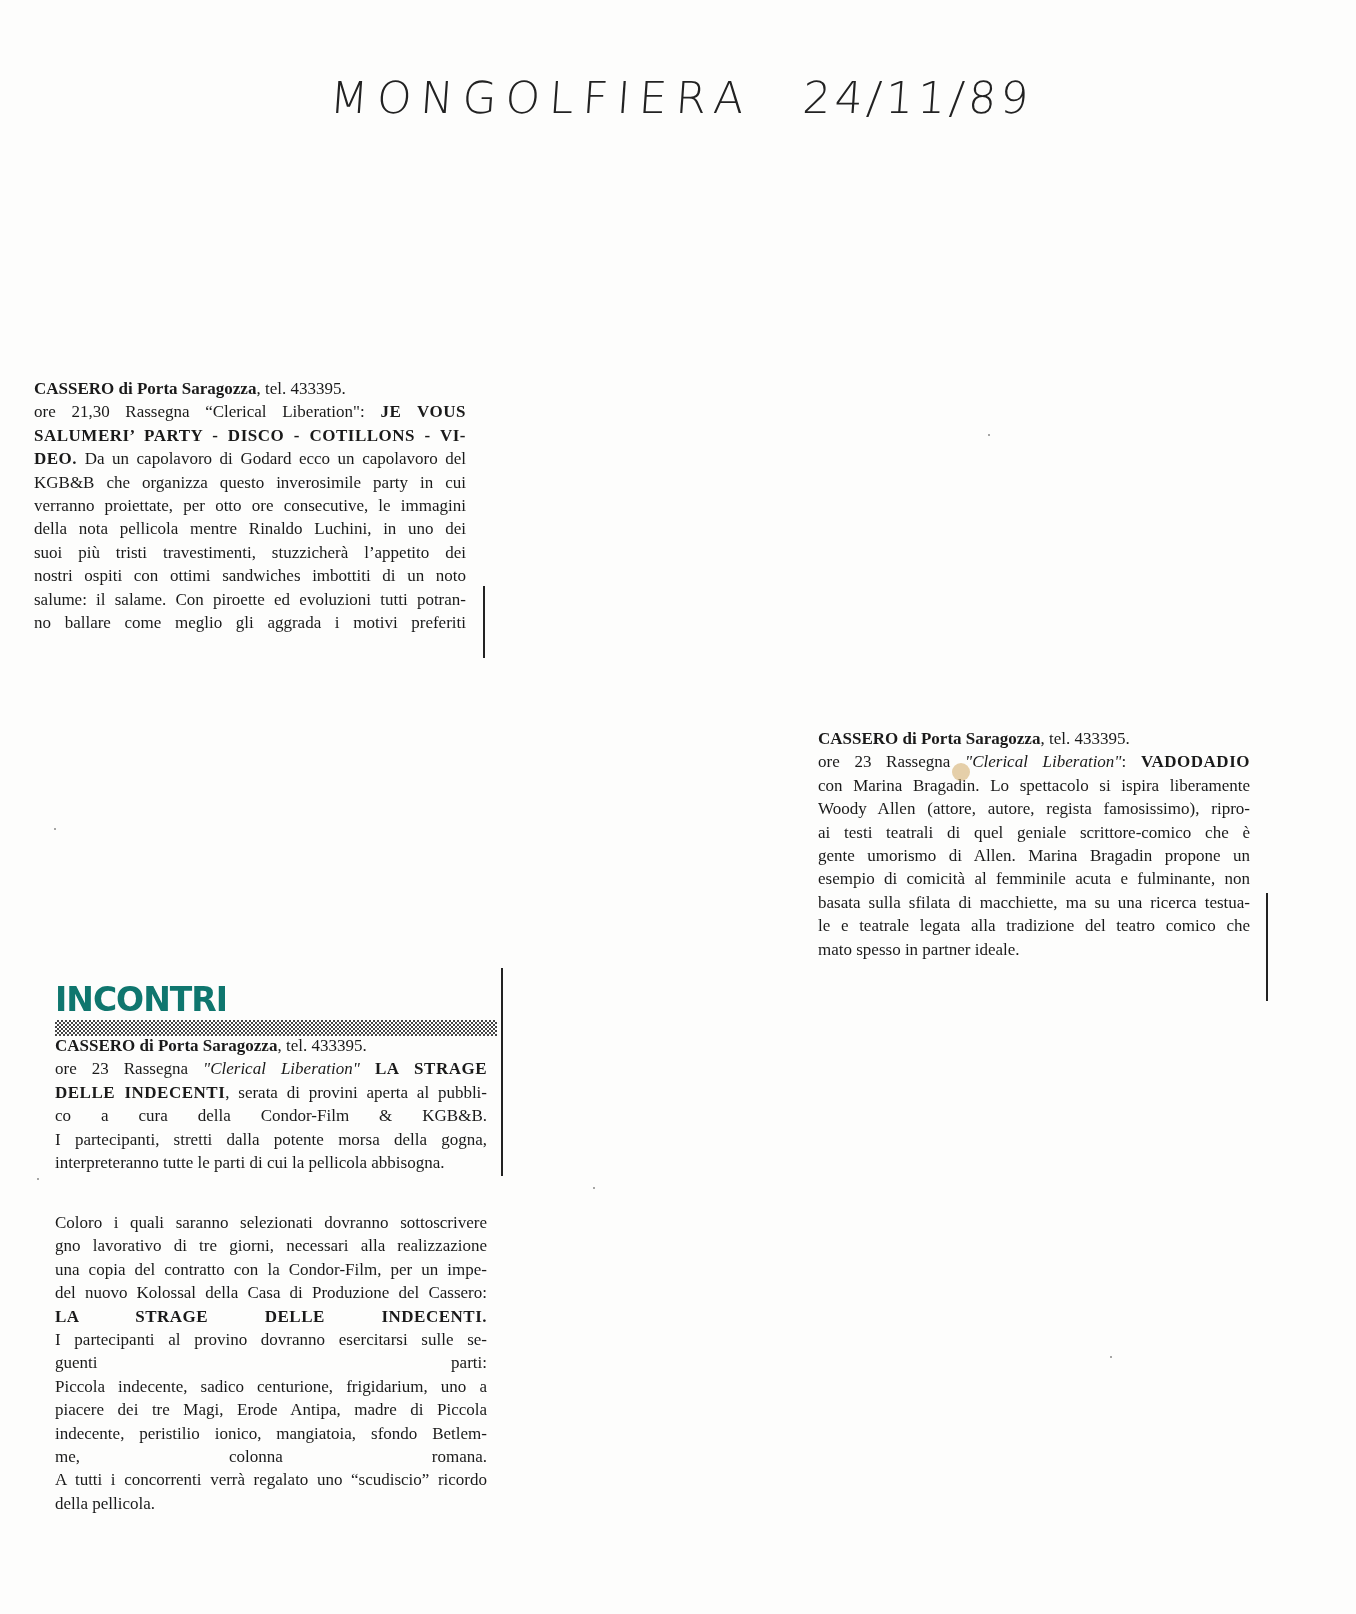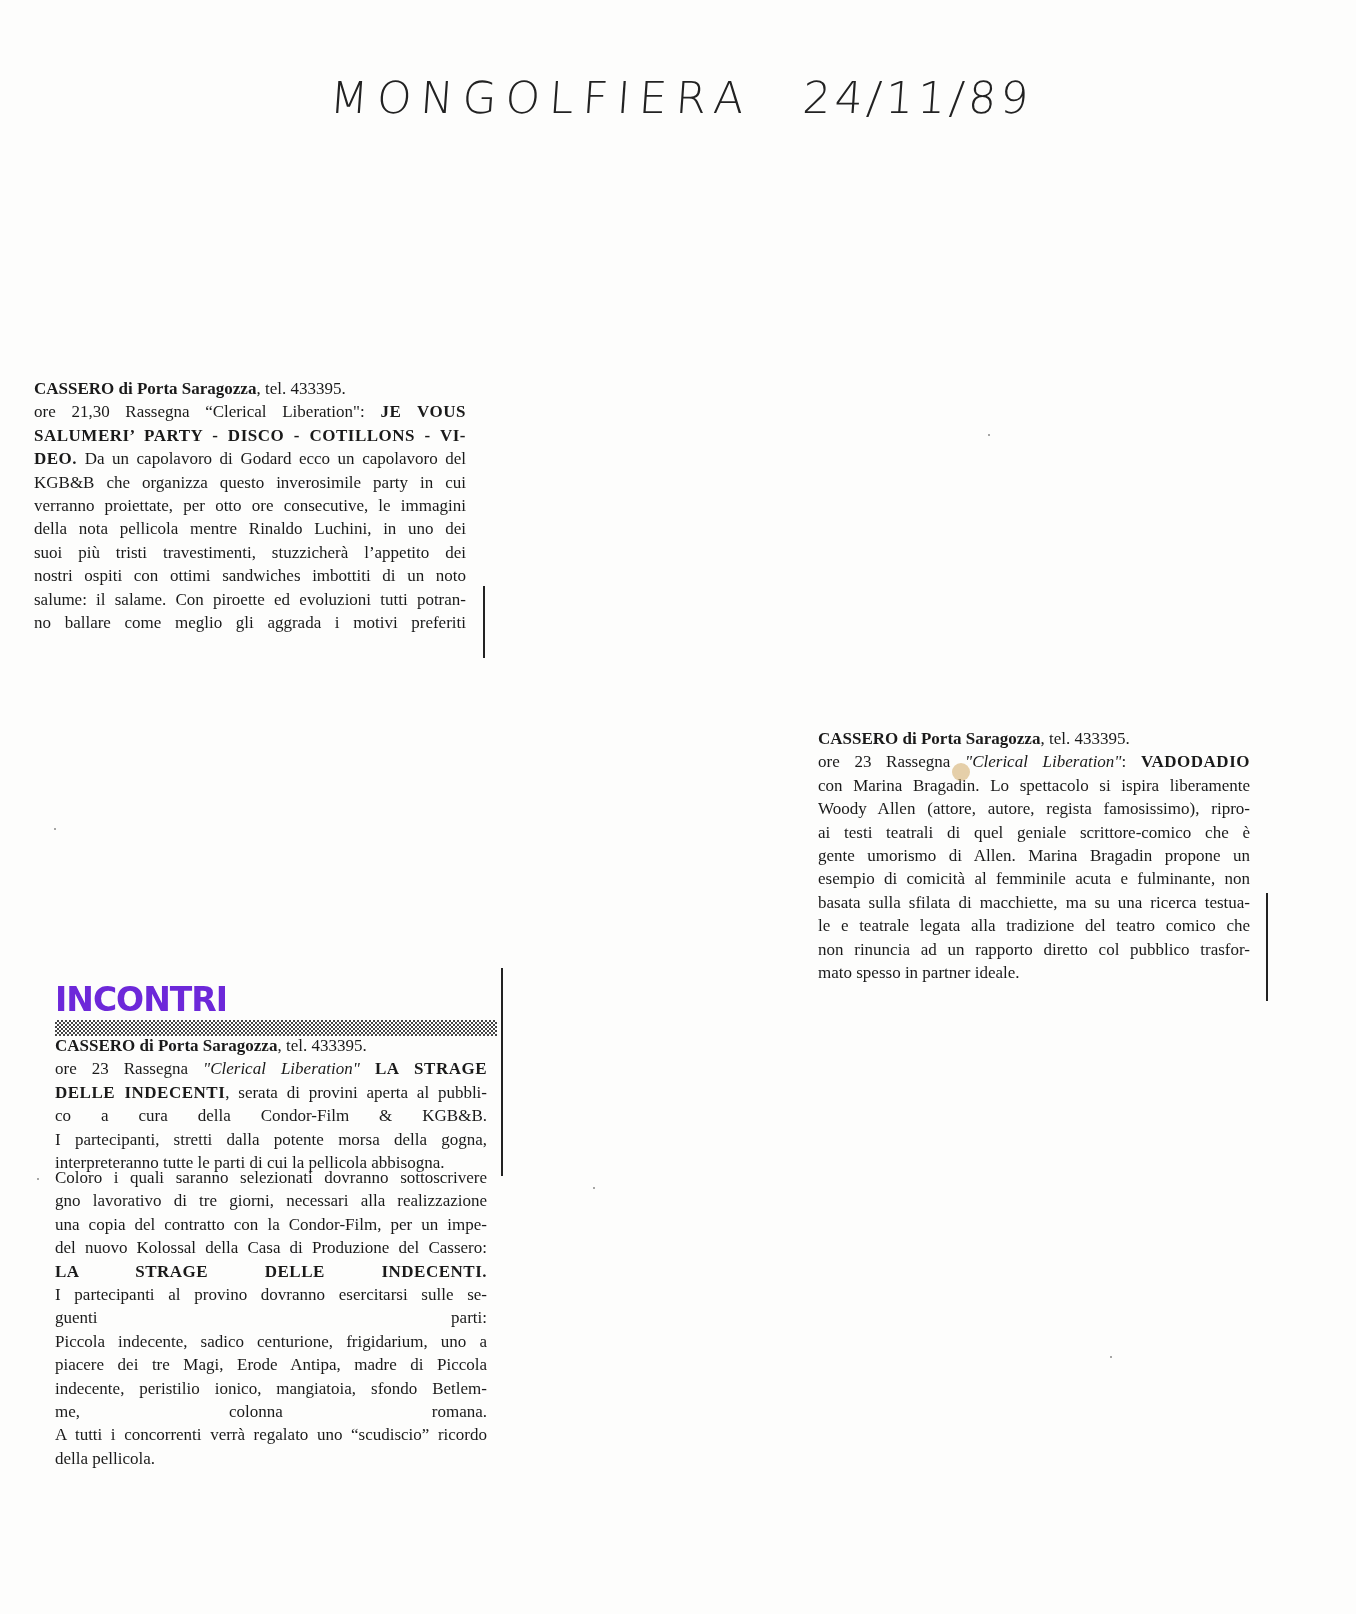--- a/index.html
+++ b/index.html
@@ -21,21 +21,21 @@
   }
   .col .line { display: block; text-align: justify; text-align-last: justify; white-space: nowrap; }
   .col .line.last { text-align-last: left; }
   .b { font-weight: bold; }
   .i { font-style: italic; }
   .caps { font-weight: bold; letter-spacing: 0.5px; }
   .vrule { position: absolute; width: 2px; background: #222; }
   .section-title {
     position: absolute; left: 55px; top: 980px;
     font-family: "DejaVu Sans", sans-serif; font-size: 33px; font-weight: bold;
-    letter-spacing: -1px; color: #6d28d9;
+    letter-spacing: -1px; color: #0f766e;
   }
   .dither {
     position: absolute; left: 55px; top: 1020px; width: 442px; height: 16px;
     background-color: #fff;
     background-image:
       linear-gradient(45deg, #444 25%, transparent 25%, transparent 75%, #444 75%),
       linear-gradient(45deg, #444 25%, transparent 25%, transparent 75%, #444 75%);
     background-size: 4px 4px; background-position: 0 0, 2px 2px;
   }
   .speck { position: absolute; width: 2px; height: 2px; background: #888; border-radius: 50%; }
@@ -69,21 +69,20 @@
   <span class="line last"><span class="b">CASSERO di Porta Saragozza</span><span>, tel. 433395.</span></span>
   <div>
       <span class="line"><span>ore 23 Rassegna </span><span class="i">"Clerical Liberation"</span><span>: </span><span class="caps">VADODADIO</span></span>
       <span class="line"><span>con Marina Bragadin. Lo spettacolo si ispira liberamente</span></span>
       <span class="line"><span>Woody Allen (attore, autore, regista famosissimo), ripro-</span></span>
       <span class="line"><span>ai testi teatrali di quel geniale scrittore-comico che è</span></span>
       <span class="line"><span>gente umorismo di Allen. Marina Bragadin propone un</span></span>
       <span class="line"><span>esempio di comicità al femminile acuta e fulminante, non</span></span>
       <span class="line"><span>basata sulla sfilata di macchiette, ma su una ricerca testua-</span></span>
       <span class="line"><span>le e teatrale legata alla tradizione del teatro comico che</span></span>
-      <span class="line"><span>non rinuncia ad un rapporto diretto col pubblico trasfor-</span></span>
       <span class="line last"><span>mato spesso in partner ideale.</span></span>
     </div>
 </div>
 <div class="vrule" style="left:1266px; top:893px; height:108px;"></div>
 <div class="stain"></div>
 
 <div class="section-title">INCONTRI</div>
 <div class="dither"></div>
 <div class="vrule" style="left:501px; top:968px; height:208px;"></div>
 
@@ -91,21 +90,21 @@
   <span class="line last"><span class="b">CASSERO di Porta Saragozza</span><span>, tel. 433395.</span></span>
   <div>
       <span class="line"><span>ore 23 Rassegna </span><span class="i">"Clerical Liberation"</span><span> </span><span class="caps">LA STRAGE</span></span>
       <span class="line"><span class="caps">DELLE INDECENTI</span><span>, serata di provini aperta al pubbli-</span></span>
       <span class="line"><span>co a cura della Condor-Film &amp; KGB&amp;B.</span></span>
       <span class="line"><span>I partecipanti, stretti dalla potente morsa della gogna,</span></span>
       <span class="line last"><span>interpreteranno tutte le parti di cui la pellicola abbisogna.</span></span>
     </div>
 </div>
 
-<div class="col" style="left:55px; top:1166px; width:432px;">
+<div class="col" style="left:55px; top:1211px; width:432px;">
   <div>
       <span class="line"><span>Coloro i quali saranno selezionati dovranno sottoscrivere</span></span>
       <span class="line"><span>gno lavorativo di tre giorni, necessari alla realizzazione</span></span>
       <span class="line"><span>una copia del contratto con la Condor-Film, per un impe-</span></span>
       <span class="line"><span>del nuovo Kolossal della Casa di Produzione del Cassero:</span></span>
       <span class="line"><span class="caps">LA STRAGE DELLE INDECENTI.</span></span>
       <span class="line"><span>I partecipanti al provino dovranno esercitarsi sulle se-</span></span>
       <span class="line"><span>guenti parti:</span></span>
       <span class="line"><span>Piccola indecente, sadico centurione, frigidarium, uno a</span></span>
       <span class="line"><span>piacere dei tre Magi, Erode Antipa, madre di Piccola</span></span>

